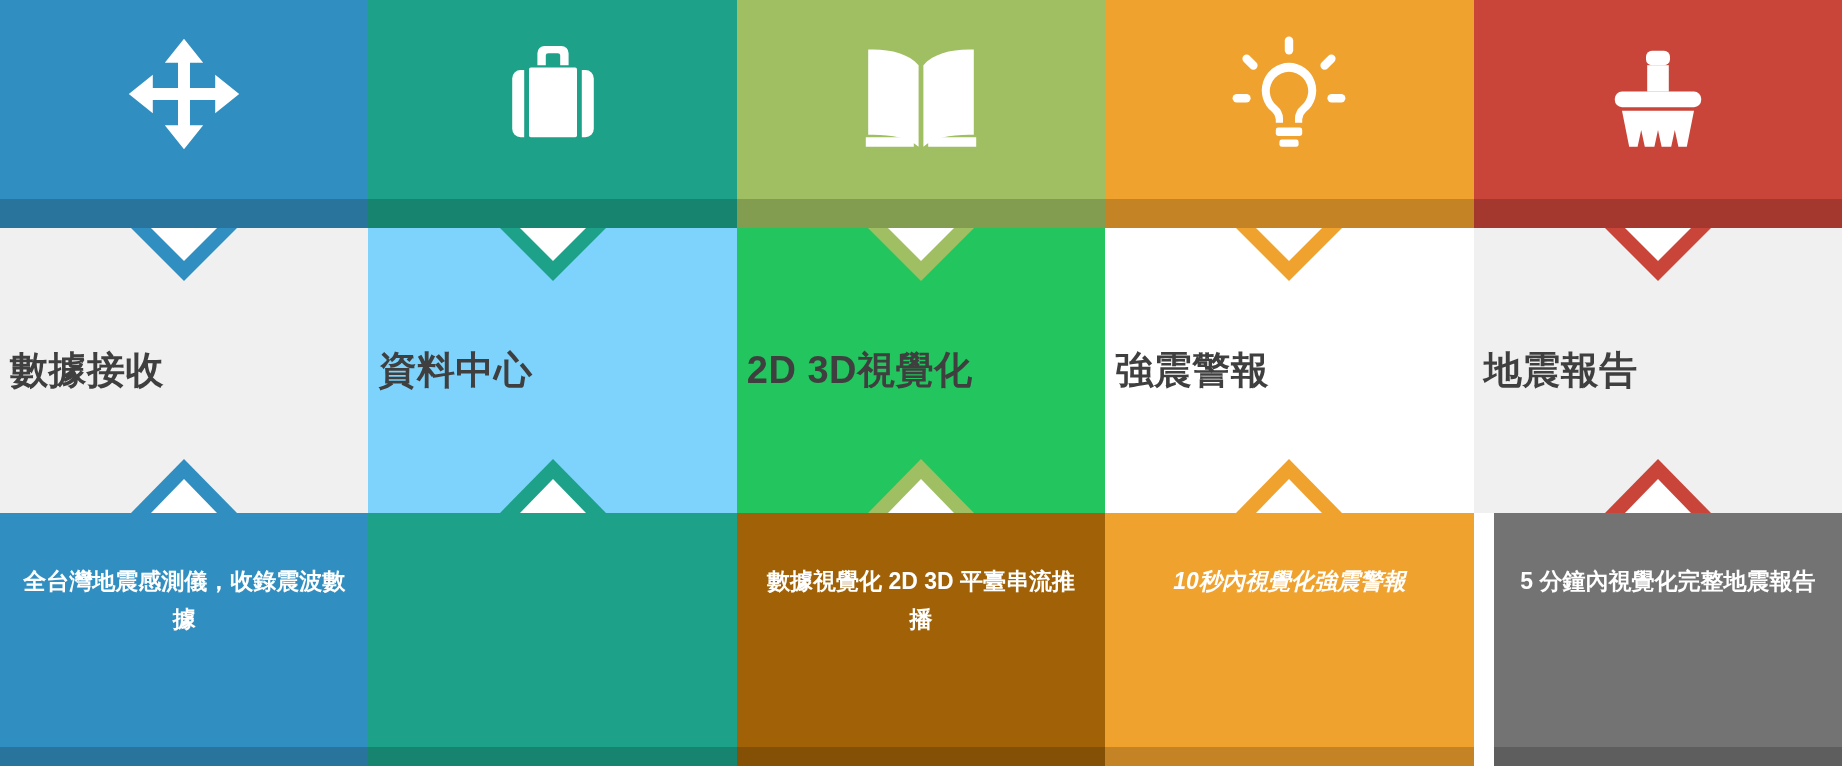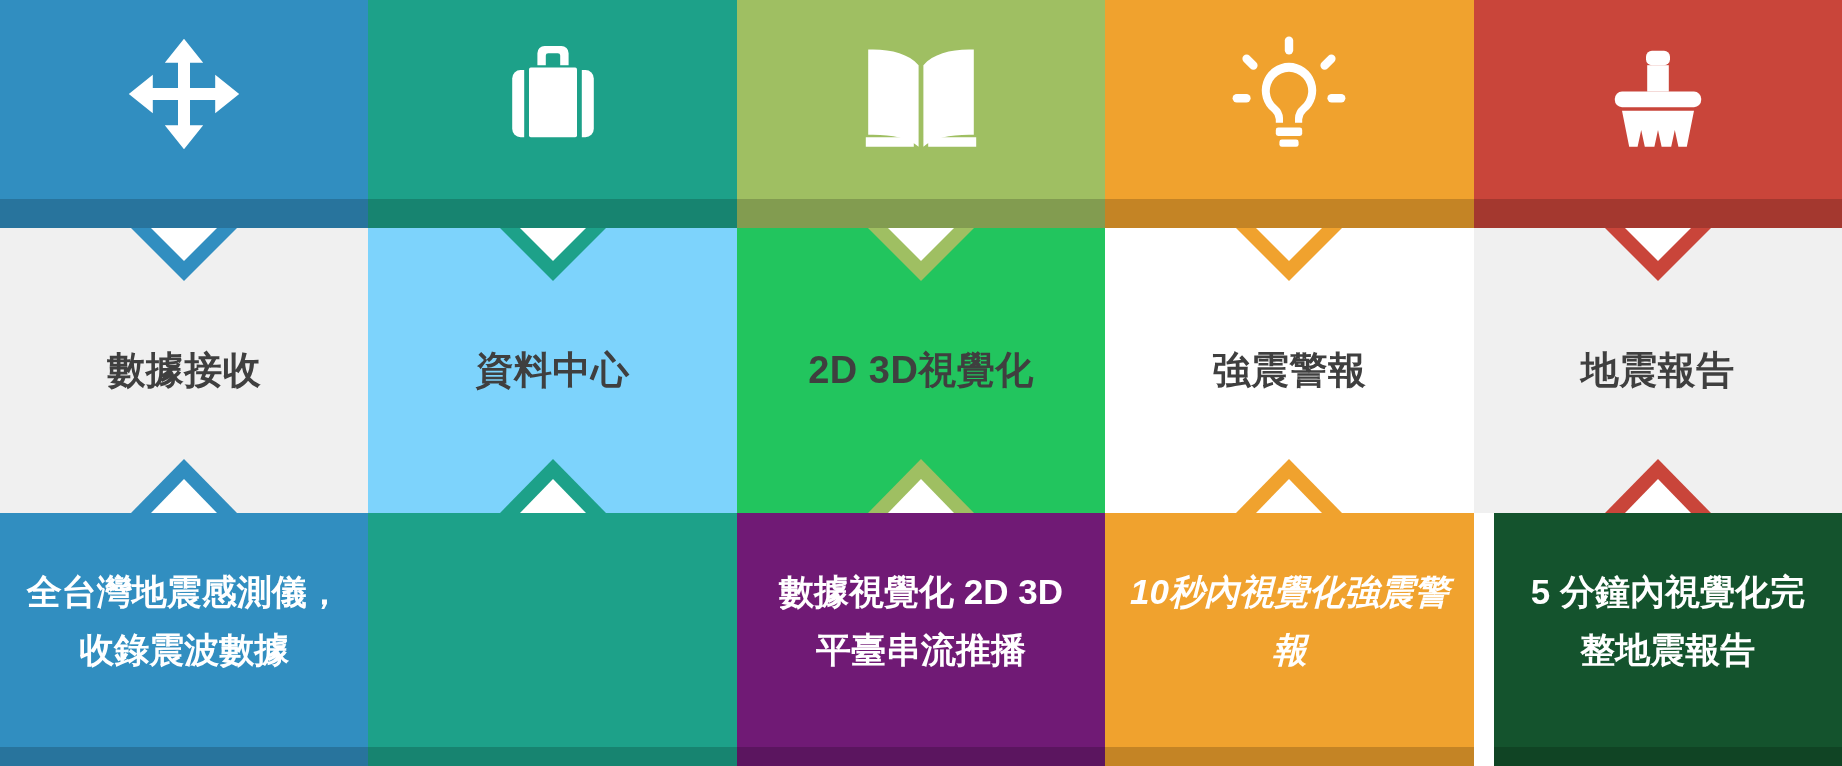--- a/index.html
+++ b/index.html
@@ -64,21 +64,21 @@
     height: 100%;
     fill: #ffffff;
   }
 
   
   .title-panel {
     position: relative;
     height: 285px;
     display: flex;
     align-items: center;
-    justify-content: center;
+    justify-content: flex-start;
     box-sizing: border-box;
   }
   .title-text {
     font-size: 38px;
     font-weight: bold;
     color: #3f3f3f;
     letter-spacing: 0.5px;
     text-align: center;
     line-height: 1.2;
     padding: 0 10px;
@@ -114,21 +114,21 @@
   .desc-panel {
     position: relative;
     flex: 1 1 auto;
     display: flex;
     align-items: flex-start;
     justify-content: center;
     box-sizing: border-box;
     padding-top: 50px;
   }
   .desc-text {
-    font-size: 35px;
+    font-size: 23px;
     font-weight: bold;
     color: #ffffff;
     text-align: center;
     line-height: 1.65;
     padding: 0 22px;
     max-width: 340px;
   }
   .desc-shade {
     position: absolute;
     left: 0;
@@ -221,21 +221,21 @@
           </svg>
         </div>
         <div class="title-text">2D 3D視覺化</div>
         <div class="up-arrow">
           <svg viewBox="0 0 106 54" preserveAspectRatio="none">
             <path d="M53 0 L106 54 L0 54 Z" fill="#9fbf62"></path>
             <path d="M53 20 L86 54 L20 54 Z" fill="#ffffff"></path>
           </svg>
         </div>
       </div>
-      <div class="desc-panel" style="background: #701a75;">
+      <div class="desc-panel" style="background: #a16207;">
         <div class="desc-text">數據視覺化 2D 3D 平臺串流推播</div>
         <div class="desc-shade"></div>
       </div>
     </div>
     <div class="column">
       <div class="icon-panel" style="background: rgb(240, 162, 46);">
         <div class="icon-wrap">
           <svg viewBox="0 0 100 100" aria-hidden="true">
             <path d="M50 24 a23 23 0 0 0 -14 41 a9 9 0 0 1 3 6 v3 h6 v-4 a14 14 0 0 0 -5 -10 a16 16 0 1 1 20 0 a14 14 0 0 0 -5 10 v4 h6 v-3 a9 9 0 0 1 3 -6 a23 23 0 0 0 -14 -41 z"></path>
             <rect x="39" y="78" width="22" height="7" rx="2"></rect>
@@ -290,18 +290,18 @@
           </svg>
         </div>
         <div class="title-text">地震報告</div>
         <div class="up-arrow">
           <svg viewBox="0 0 106 54" preserveAspectRatio="none">
             <path d="M53 0 L106 54 L0 54 Z" fill="#c9453a"></path>
             <path d="M53 20 L86 54 L20 54 Z" fill="#ffffff"></path>
           </svg>
         </div>
       </div>
-      <div class="desc-panel" style="background: #14532d; margin-left: 20px;">
+      <div class="desc-panel" style="background: #737373; margin-left: 20px;">
         <div class="desc-text">5 分鐘內視覺化完整地震報告</div>
         <div class="desc-shade"></div>
       </div>
     </div>
   </div>
 
 </body></html>

